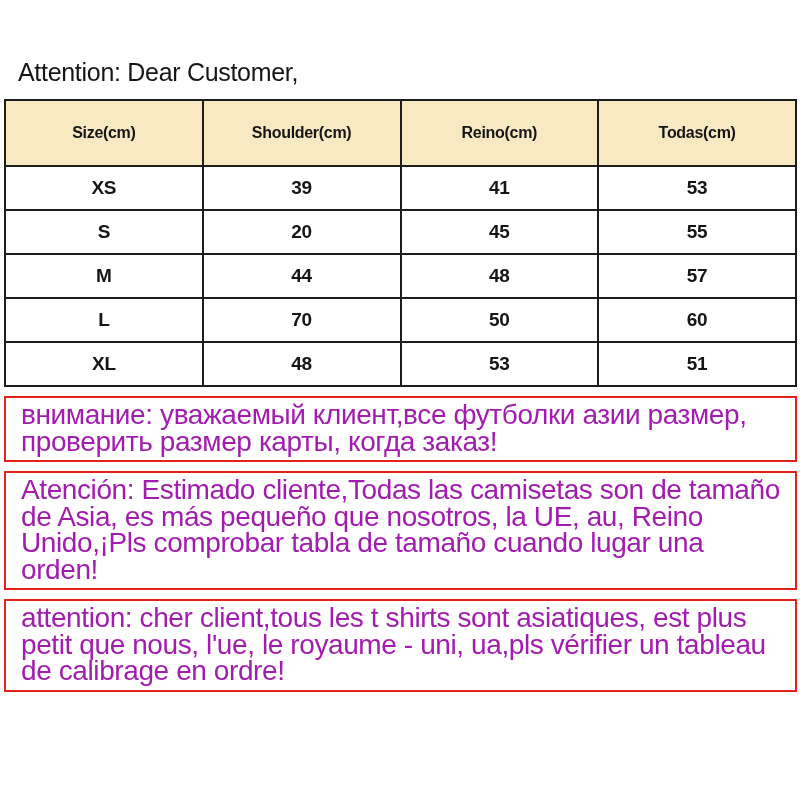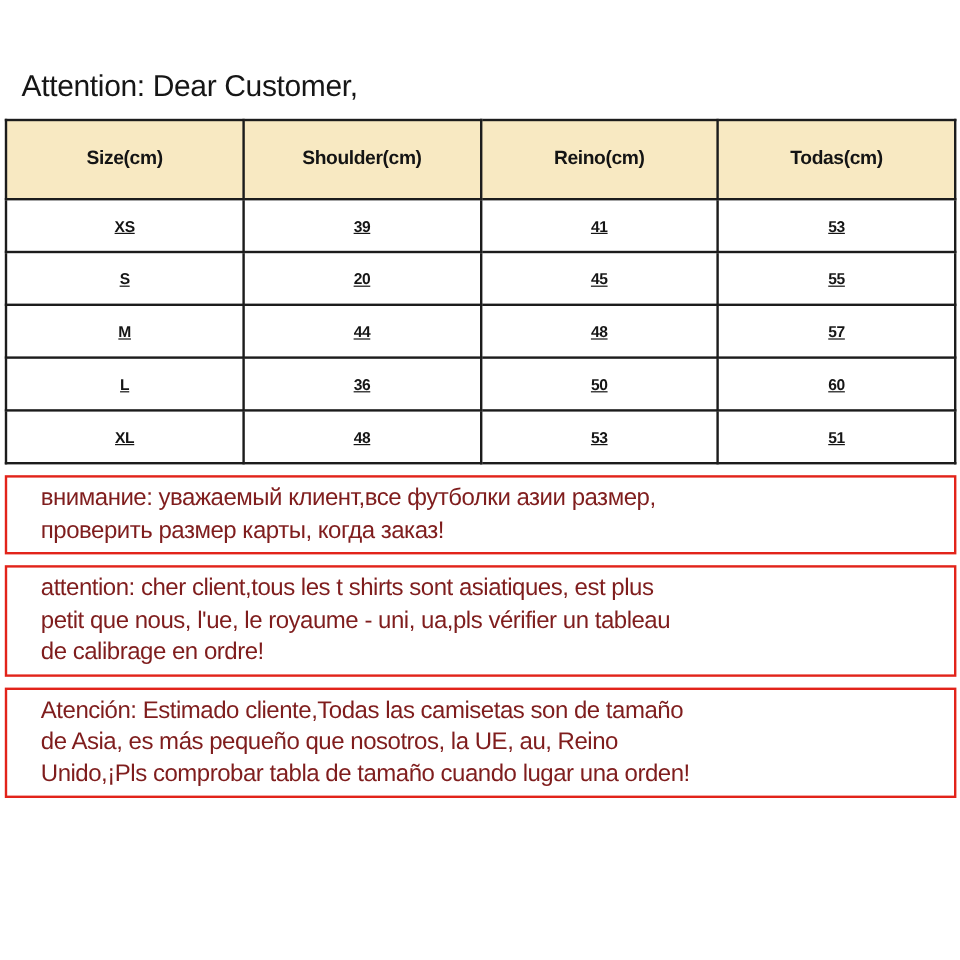--- a/index.html
+++ b/index.html
@@ -36,34 +36,33 @@
     letter-spacing: -0.3px;
   }
   .size-table th {
     background: #f8e9c2;
     height: 62px;
     font-size: 16px;
     color: #141414;
   }
   .size-table td {
     height: 40px;
-    font-size: 13px;
+    font-size: 19px;
     background: #ffffff;
-    text-decoration: underline;
   }
 
   
   .notice-box {
     margin: 9px 3px 0 4px;
     border: 2px solid #e2231a;
-    padding: 4px 10px 5px 28px;
-    font-size: 20px;
+    padding: 4px 10px 5px 15px;
+    font-size: 28px;
     line-height: 26.5px;
     letter-spacing: -0.4px;
-    color: #7f1d1d;
+    color: #a21caf;
     background: #ffffff;
   }
 
   
   .watermark {
     position: absolute;
     left: 14px; top: 762px;
     display: flex; gap: 11px; align-items: center;
   }
   .wm {
@@ -110,48 +109,48 @@
         <td>55</td>
       </tr>
       <tr>
         <td>M</td>
         <td>44</td>
         <td>48</td>
         <td>57</td>
       </tr>
       <tr>
         <td>L</td>
-        <td>36</td>
+        <td>70</td>
         <td>50</td>
         <td>60</td>
       </tr>
       <tr>
         <td>XL</td>
         <td>48</td>
         <td>53</td>
         <td>51</td>
       </tr>
     </tbody>
   </table>
 
   <div class="notice-box">
     <div>внимание: уважаемый клиент,все футболки азии размер,</div>
     <div>проверить размер карты, когда заказ!</div>
   </div>
 
   <div class="notice-box">
+    <div>Atención: Estimado cliente,Todas las camisetas son de tamaño</div>
+    <div>de Asia, es más pequeño que nosotros, la UE, au, Reino</div>
+    <div>Unido,¡Pls comprobar tabla de tamaño cuando lugar una orden!</div>
+  </div>
+
+  <div class="notice-box">
     <div>attention: cher client,tous les t shirts sont asiatiques, est plus</div>
     <div>petit que nous, l'ue, le royaume - uni, ua,pls vérifier un tableau</div>
     <div>de calibrage en ordre!</div>
-  </div>
-
-  <div class="notice-box">
-    <div>Atención: Estimado cliente,Todas las camisetas son de tamaño</div>
-    <div>de Asia, es más pequeño que nosotros, la UE, au, Reino</div>
-    <div>Unido,¡Pls comprobar tabla de tamaño cuando lugar una orden!</div>
   </div>
 
   <div class="watermark">
     <span class="wm"></span>
       <span class="wm"></span>
       <span class="wm"></span>
     <span class="wm"></span>
       <span class="wm"></span>
       <span class="wm"></span>
     <span class="wm"></span>

